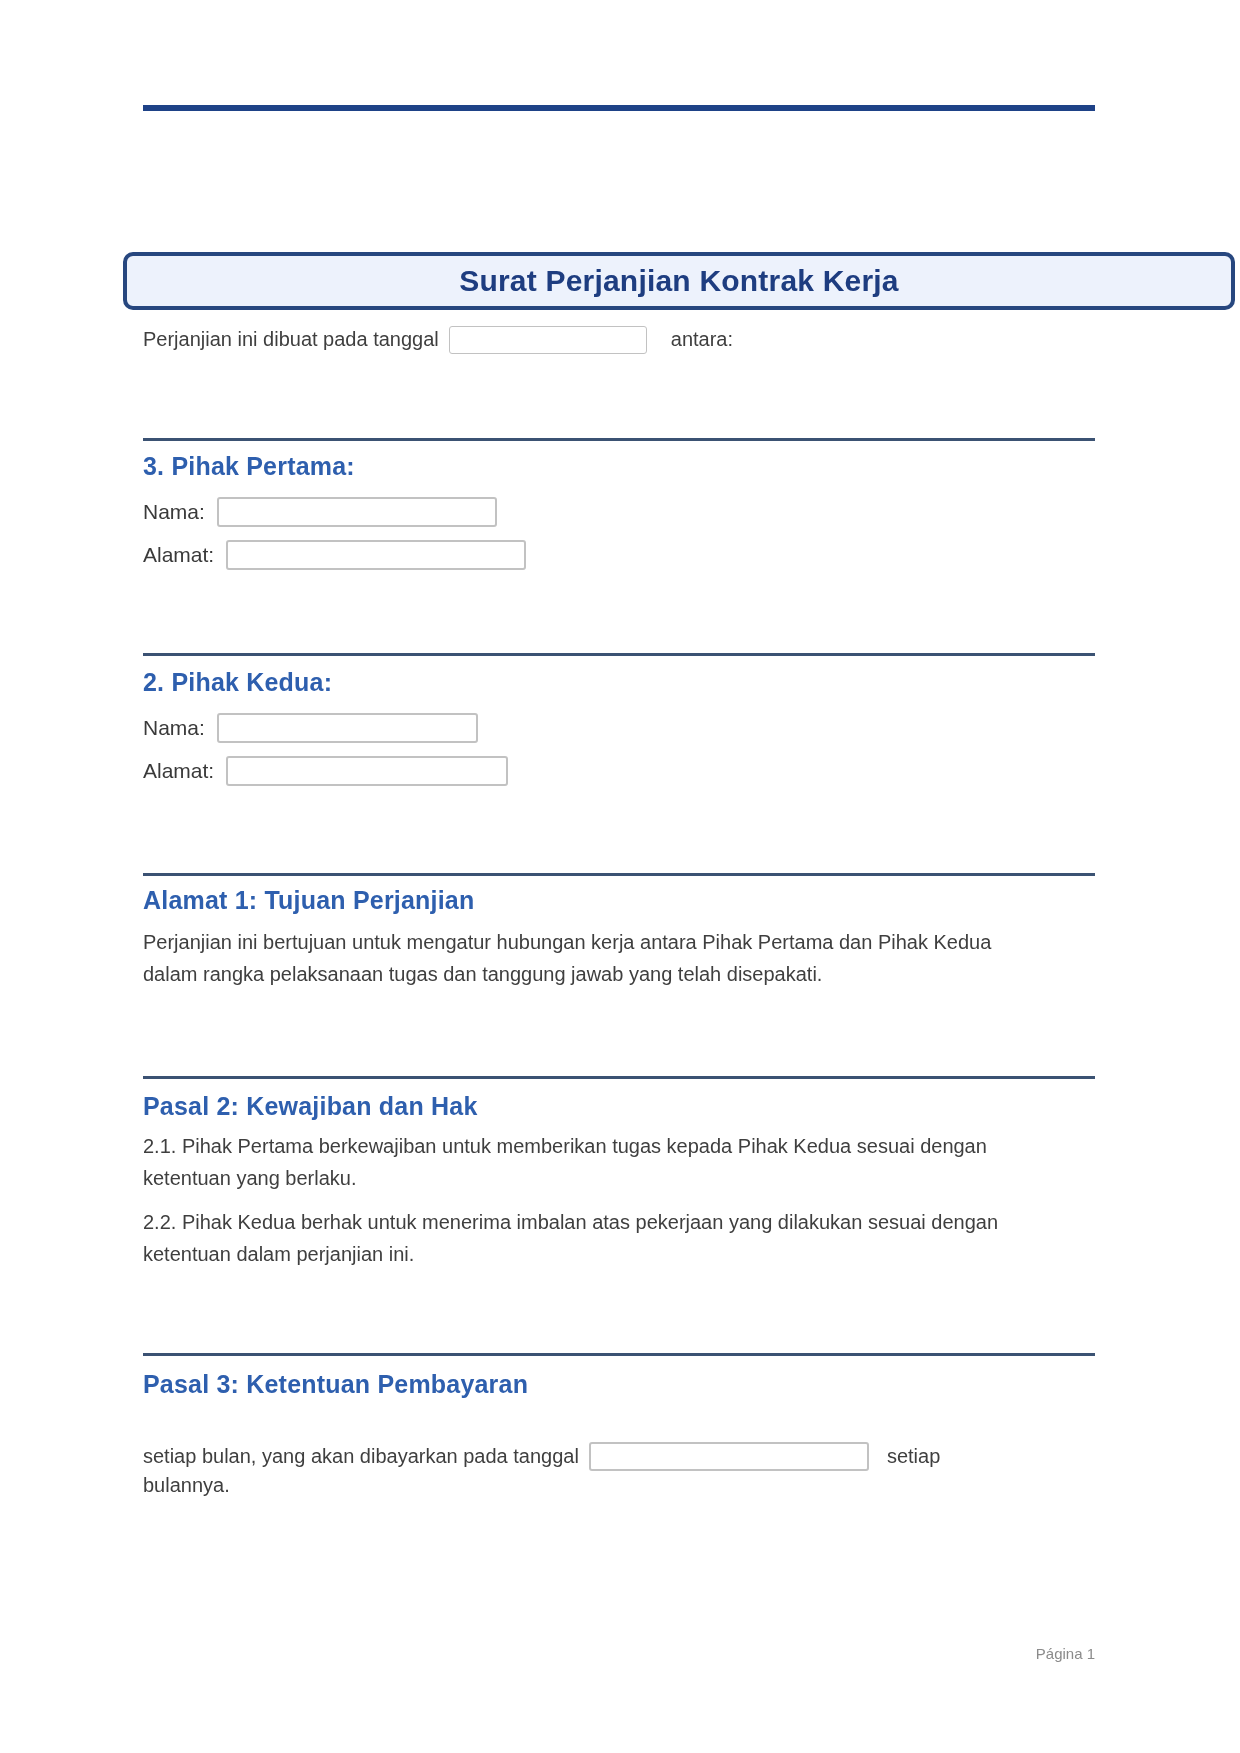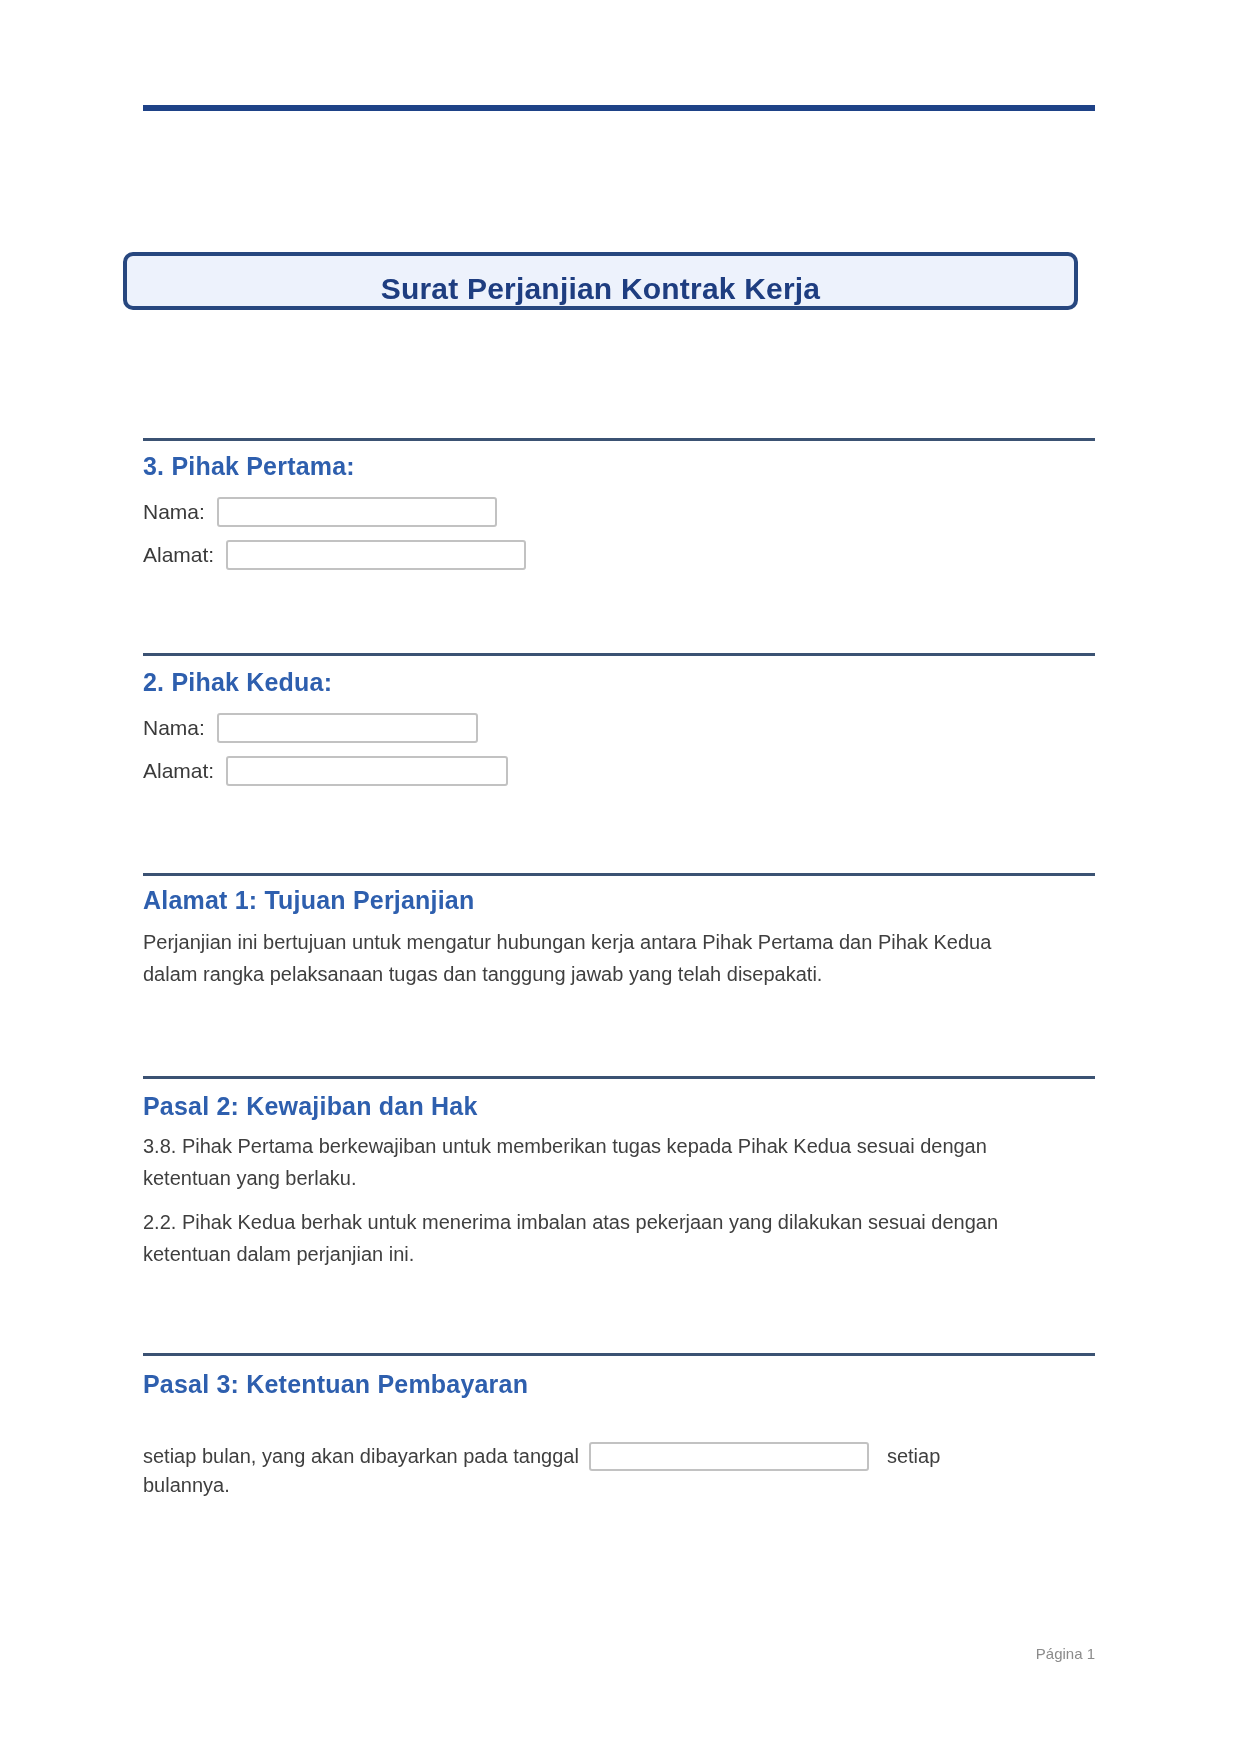--- a/index.html
+++ b/index.html
@@ -16,26 +16,26 @@
   .top-rule {
     position: absolute;
     left: 143px; top: 105px;
     width: 952px; height: 6px;
     background: #1e4287;
   }
 
   .title-box {
     position: absolute;
     left: 123px; top: 252px;
-    width: 955px; height: 58px;
+    width: 1112px; height: 58px;
     box-sizing: border-box;
     background: #edf2fc;
     border: 4px solid #27477f;
     border-radius: 10px;
-    display: flex; align-items: flex-end; justify-content: center;
+    display: flex; align-items: center; justify-content: center;
   }
   .title-box .title-text {
     font-size: 30px;
     font-weight: bold;
     color: #1e3d80;
     letter-spacing: 0.2px;
   }
 
   .divider {
     position: absolute;
@@ -121,20 +121,25 @@
 <body>
 
 <div class="page">
 
   <div class="top-rule"></div>
 
   <div class="title-box">
     <span class="title-text">Surat Perjanjian Kontrak Kerja</span>
   </div>
 
+  <div class="inline-line" style="top: 324px;">
+    <span>Perjanjian ini dibuat pada tanggal</span>
+    <input class="field-input slim" style="width: 198px;" type="text" value="">
+    <span style="margin-left: 14px;">antara:</span>
+  </div>
 
   <div class="divider" style="top: 438px;"></div>
   <div class="section-heading" style="top: 452px;">3. Pihak Pertama:</div>
 
   <div class="field-row" style="top: 496px;">
     <span>Nama:</span>
     <input class="field-input" style="width: 280px;" type="text" value="">
   </div>
   <div class="field-row" style="top: 539px;">
     <span>Alamat:</span>
@@ -152,21 +157,21 @@
     <span>Alamat:</span>
     <input class="field-input" style="width: 282px;" type="text" value="">
   </div>
 
   <div class="divider" style="top: 873px;"></div>
   <div class="section-heading" style="top: 886px;">Alamat 1: Tujuan Perjanjian</div>
   <div class="body-text" style="top: 926px;">Perjanjian ini bertujuan untuk mengatur hubungan kerja antara Pihak Pertama dan Pihak Kedua dalam rangka pelaksanaan tugas dan tanggung jawab yang telah disepakati.</div>
 
   <div class="divider" style="top: 1076px;"></div>
   <div class="section-heading" style="top: 1092px;">Pasal 2: Kewajiban dan Hak</div>
-  <div class="body-text" style="top: 1130px;">3.8. Pihak Pertama berkewajiban untuk memberikan tugas kepada Pihak Kedua sesuai dengan ketentuan yang berlaku.</div>
+  <div class="body-text" style="top: 1130px;">2.1. Pihak Pertama berkewajiban untuk memberikan tugas kepada Pihak Kedua sesuai dengan ketentuan yang berlaku.</div>
   <div class="body-text" style="top: 1206px;">2.2. Pihak Kedua berhak untuk menerima imbalan atas pekerjaan yang dilakukan sesuai dengan ketentuan dalam perjanjian ini.</div>
 
   <div class="divider" style="top: 1353px;"></div>
   <div class="section-heading" style="top: 1370px;">Pasal 3: Ketentuan Pembayaran</div>
 
   <div class="inline-line" style="top: 1441px;">
     <span>setiap bulan, yang akan dibayarkan pada tanggal</span>
     <input class="field-input" style="width: 280px; height: 29px;" type="text" value="">
     <span style="margin-left: 8px;">setiap</span>
   </div>

